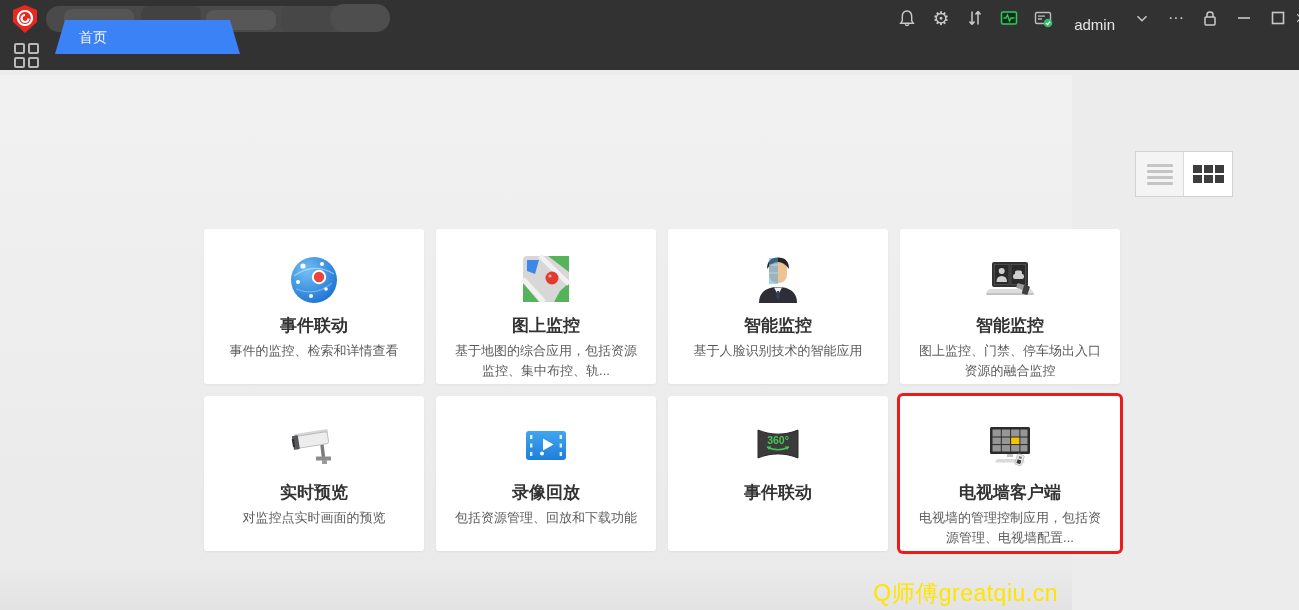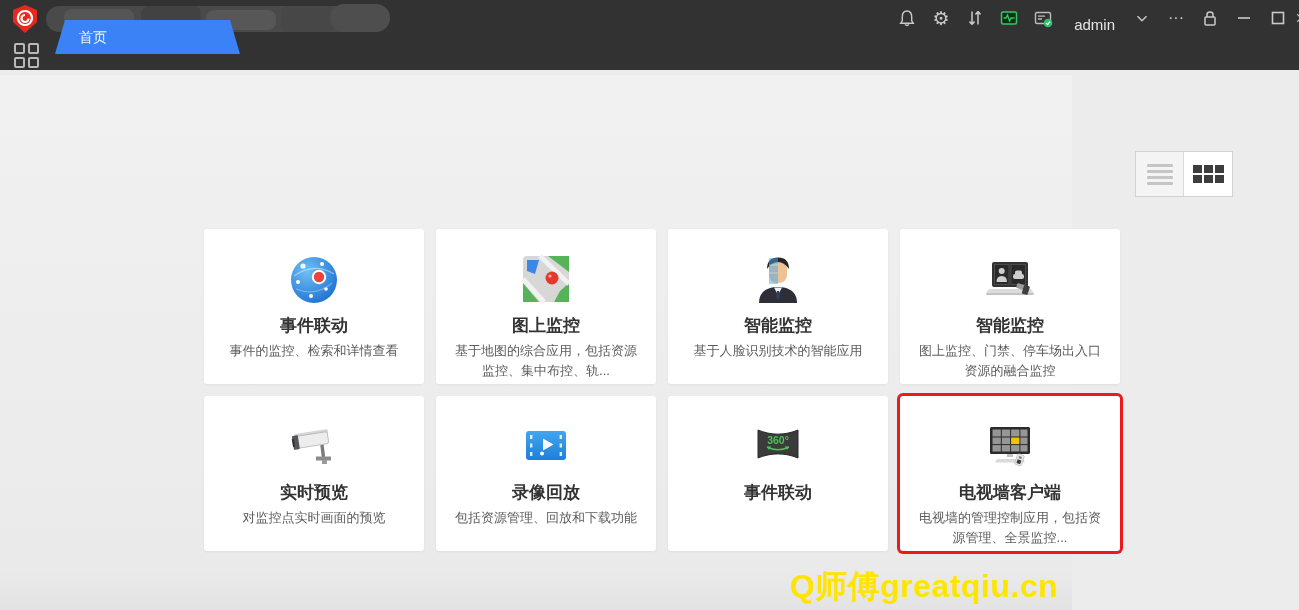--- a/index.html
+++ b/index.html
@@ -54,22 +54,22 @@
   .cards { position:absolute; left:204px; top:154px; display:grid;
     grid-template-columns:repeat(4,220px); grid-auto-rows:155px; gap:12px; }
   .card { background:#fff; border-radius:3px; display:flex; flex-direction:column;
     align-items:center; box-shadow:0 1px 3px rgba(0,0,0,.05); cursor:pointer; }
   .card.highlighted { box-shadow:0 0 0 3px #ec1b1b; }
   .card .icon { margin-top:22px; width:56px; height:56px; }
   .card .title { margin-top:7px; font-size:17px; font-weight:bold; color:#333; }
   .card .desc { margin-top:4px; font-size:13px; color:#5c5c5c; line-height:20px;
     text-align:center; padding:0 14px; }
 
-  .watermark { position:absolute; right:14px; bottom:6px; font-size:32px;
-    font-weight:bold; color:#ffe400; letter-spacing:.5px;margin-left:32px; }
+  .watermark { position:absolute; right:14px; bottom:6px; font-size:23px;
+    font-weight:normal; color:#ffe400; letter-spacing:.5px;margin-left:32px; }
 </style>
 </head>
 <body>
 
 <div class="header">
 
   <svg class="logo" viewBox="0 0 30 30">
     <path d="M15,1 L27,6 L27,18 L15,29 L3,18 L3,6 Z" fill="#e8281e"></path>
     <path d="M15,7 a7,7 0 1 1 -0.1,0 M15,11 a3.5,3.5 0 1 0 3.5,3.5" fill="none" stroke="#fff" stroke-width="2.2"></path>
   </svg>
@@ -323,19 +323,19 @@
         <rect x="29.1" y="19.5" width="8.3" height="6.6" fill="#f2c500"></rect>
         <rect x="25" y="36" width="6" height="3" fill="#c2c2c2"></rect>
         <polygon points="15,41 41,41 43,44.5 13,44.5" fill="#dadada"></polygon>
         <g transform="rotate(18 38 42)">
           <rect x="34" y="36.5" width="7" height="11" rx="1.5" fill="#ededed" stroke="#b5b5b5" stroke-width="0.7"></rect>
           <rect x="36" y="38.5" width="3" height="2.2" fill="#7f7f7f"></rect>
           <rect x="35.5" y="42" width="4" height="4" fill="#3c3c3c"></rect>
         </g>
       </svg>
       <div class="title">电视墙客户端</div>
-      <div class="desc">电视墙的管理控制应用，包括资源管理、全景监控...</div>
+      <div class="desc">电视墙的管理控制应用，包括资源管理、电视墙配置...</div>
     </div>
 
   </div>
 
   <div class="watermark">Q师傅greatqiu.cn</div>
 </div>
 
 </body></html>

